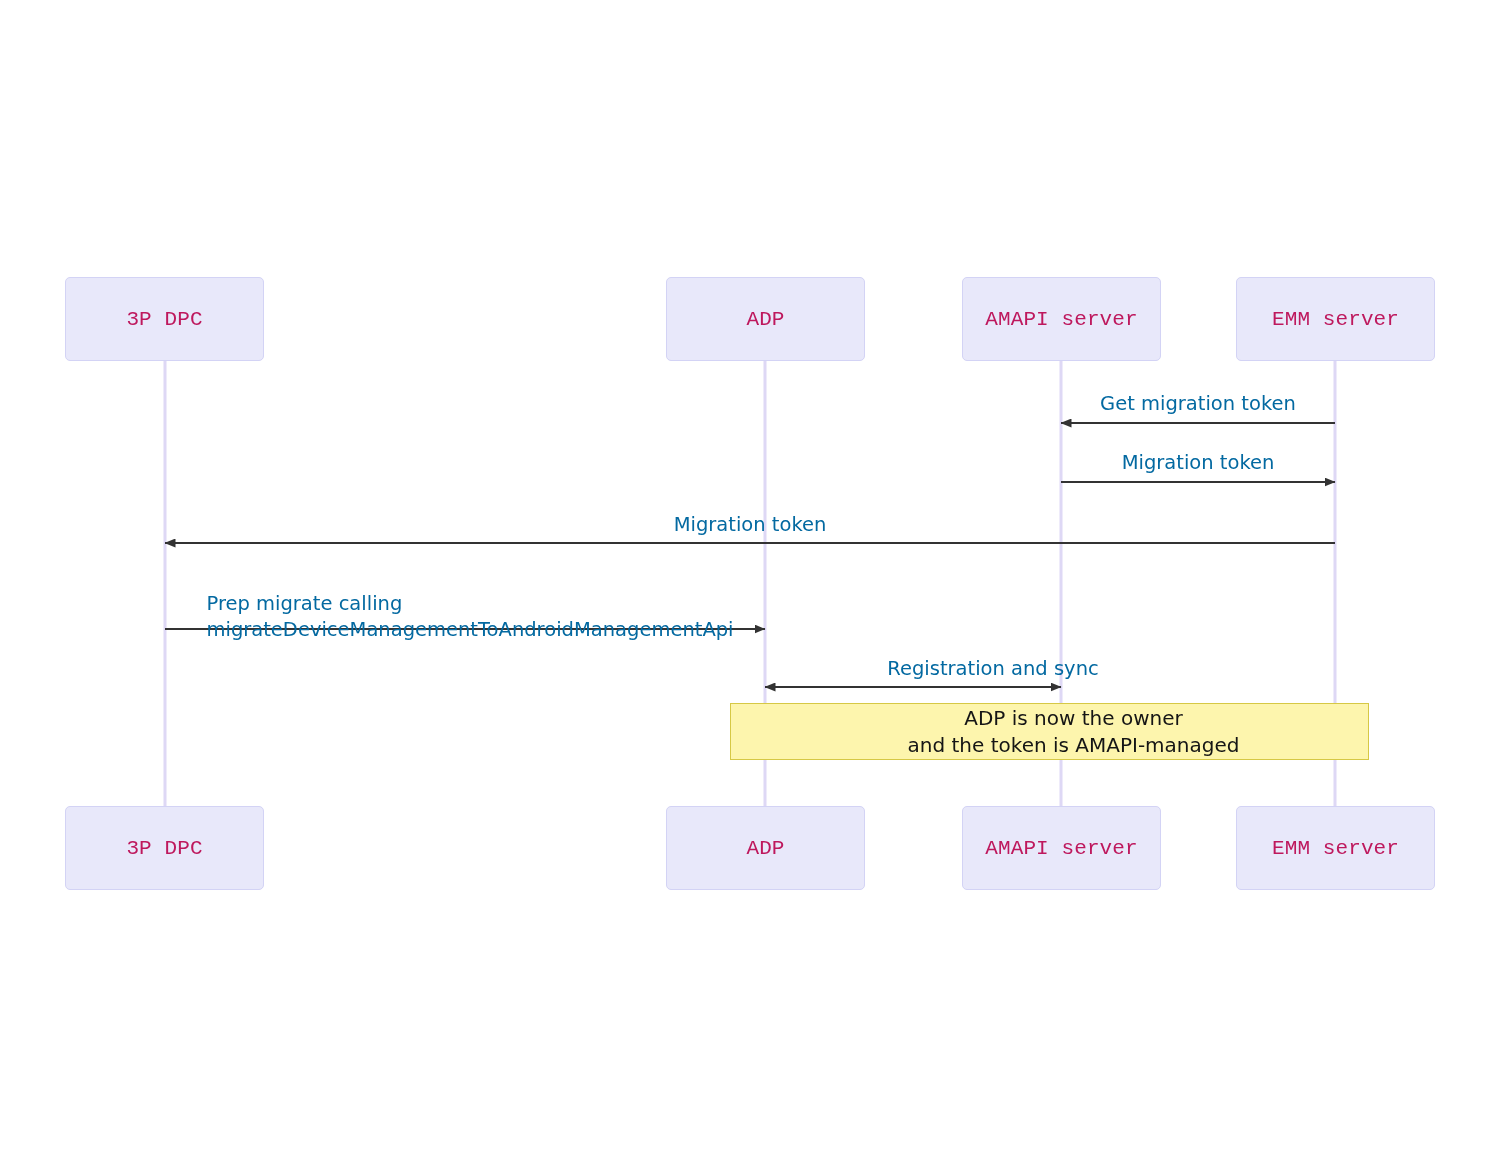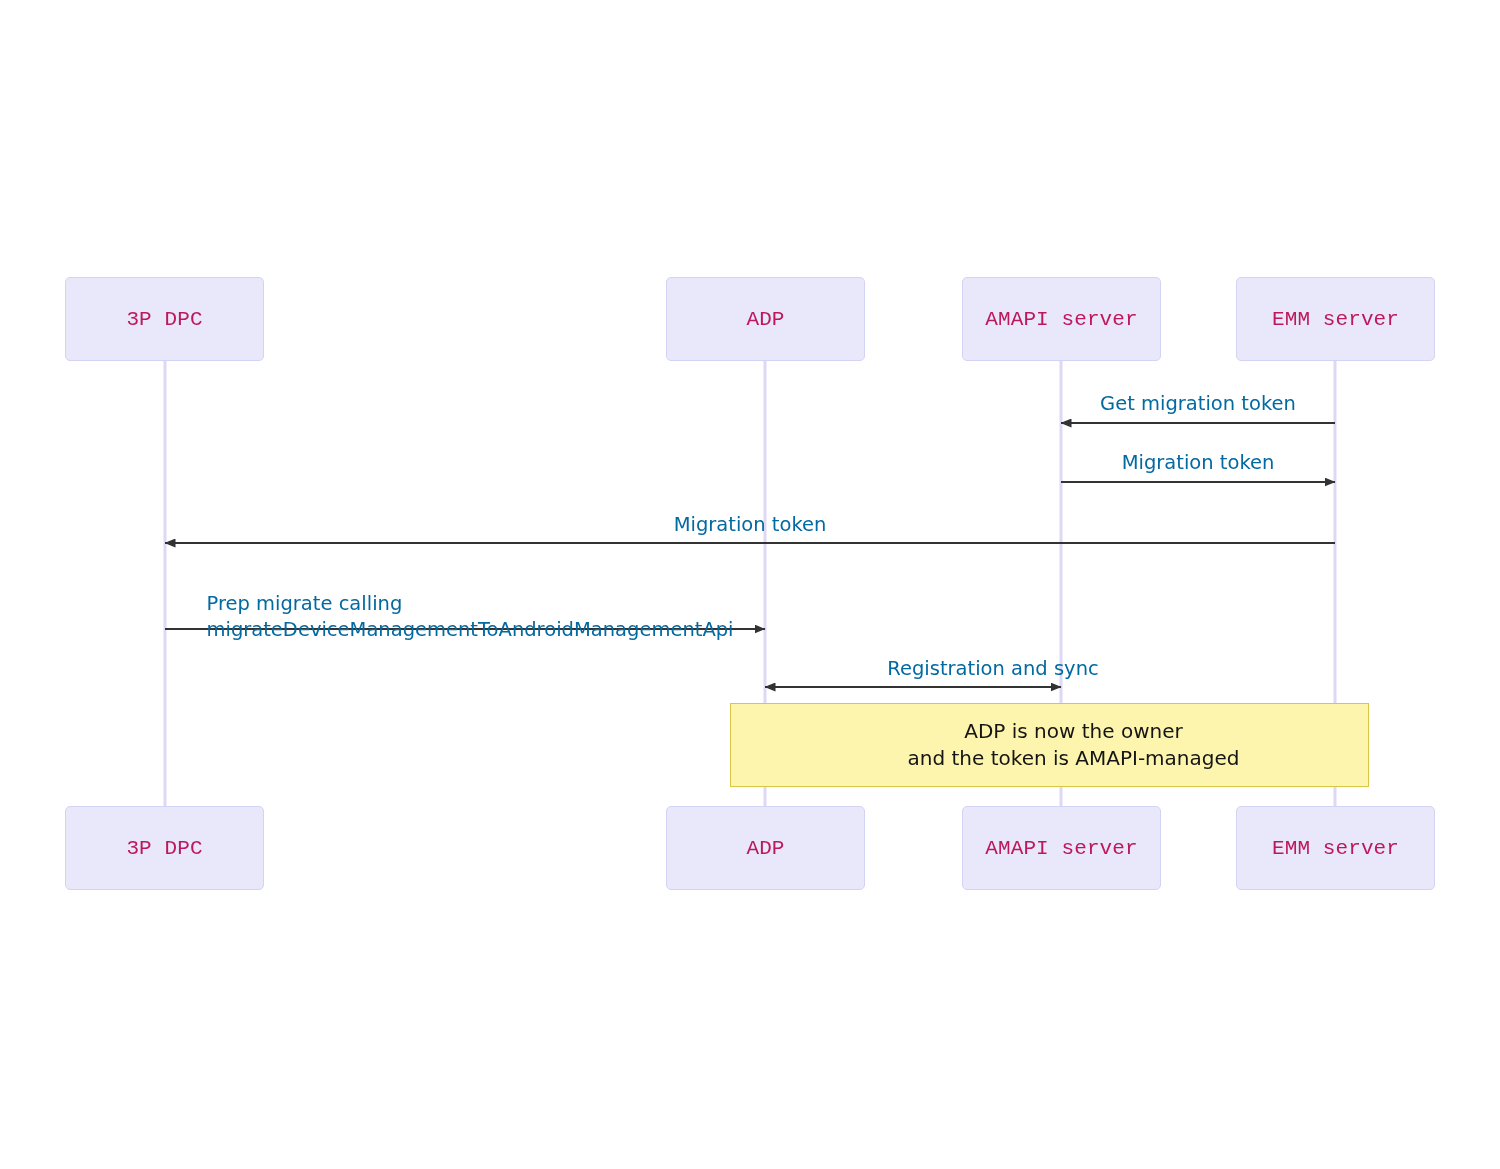--- a/index.html
+++ b/index.html
@@ -123,21 +123,21 @@
       <div class="msg-label" style="left: 1198px; top: 450px;">Migration token</div>
       <div class="msg-label" style="left: 750px; top: 512px;">Migration token</div>
       <div class="msg-label two-line" style="left: 470px; top: 566px;">
         <div>Prep migrate calling</div>
         <div>migrateDeviceManagementToAndroidManagementApi</div>
       </div>
       <div class="msg-label" style="left: 962px; top: 656px; margin-left: 31px;">Registration and sync</div>
     </div>
 
   <div id="notes-layer">
-      <div class="note-box" style="left: 730px; top: 703px; width: 639px; height: 84px; padding-left: 48px;">
+      <div class="note-box" style="left: 730px; top: 703px; width: 639px; height: 57px; padding-left: 48px;">
         <div class="note-line">ADP is now the owner</div>
         <div class="note-line">and the token is AMAPI-managed</div>
       </div>
     </div>
 
   <div id="bottom-participants">
       <div class="participant-box" style="left: 65px; top: 806px; width: 199px; height: 84px;">
         <span class="participant-label">3P DPC</span>
       </div>
       <div class="participant-box" style="left: 666px; top: 806px; width: 199px; height: 84px;">

